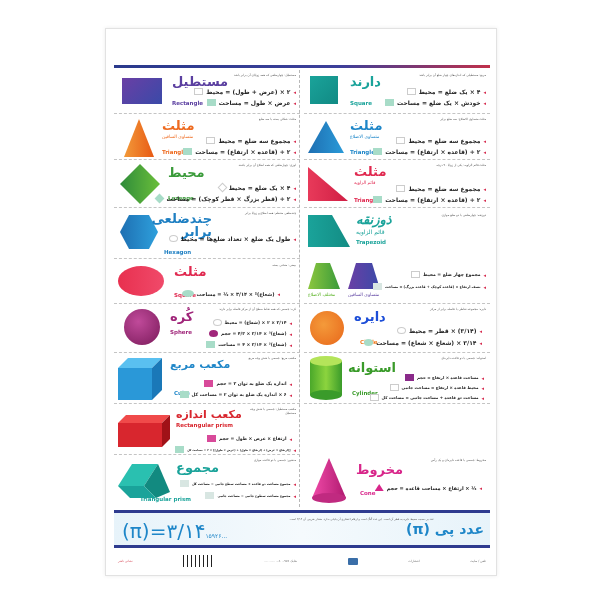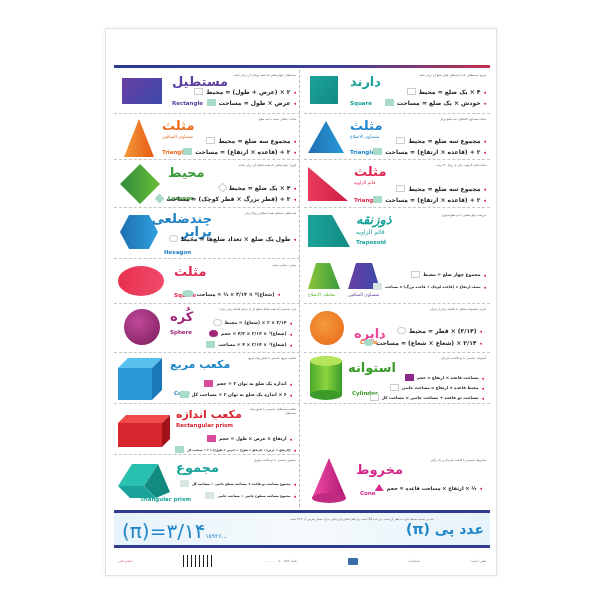--- a/index.html
+++ b/index.html
@@ -333,21 +333,21 @@
           <span class="fbox fill" style="background:#a0267a;border-radius:50%;"></span>
         </div>
       <div class="formula" style="right:8px;top:36px;font-size:4.5px;">
           <span class="marker">◂</span>
           <span>(شعاع)² × ۳/۱۴ × ۴ = مساحت</span>
           <span class="fbox fill" style="background:#a8dcc8;"></span>
         </div>
     </div>
     <div class="cell right" style="top:235px;height:48px;">
       <div class="shape" style="left:6px;top:6px;width:34px;height:34px;border-radius:50%;background:radial-gradient(circle at 40% 40%,#f49a3a,#e8671a);"></div>
-      <div class="name" style="left:50px;top:4px;color:#ec4899;margin-top:17px;">دایره</div>
+      <div class="name" style="left:50px;top:4px;color:#1d4ed8;">دایره</div>
       <div class="eng" style="left:56px;top:34px;color:#f07a1e;">Circle</div>
       <div class="note" style="right:4px;top:2px;width:85px;">دایره: مجموعه نقاطی با فاصله برابر از مرکز</div>
       <div class="formula" style="right:8px;top:22px;">
           <span class="marker">◂</span>
           <span>(۳/۱۴) × قطر = محیط</span>
           <span class="fbox" style="border-radius:50%;"></span>
         </div>
       <div class="formula" style="right:8px;top:34px;">
           <span class="marker">◂</span>
           <span>۳/۱۴ × (شعاع × شعاع) = مساحت</span>

